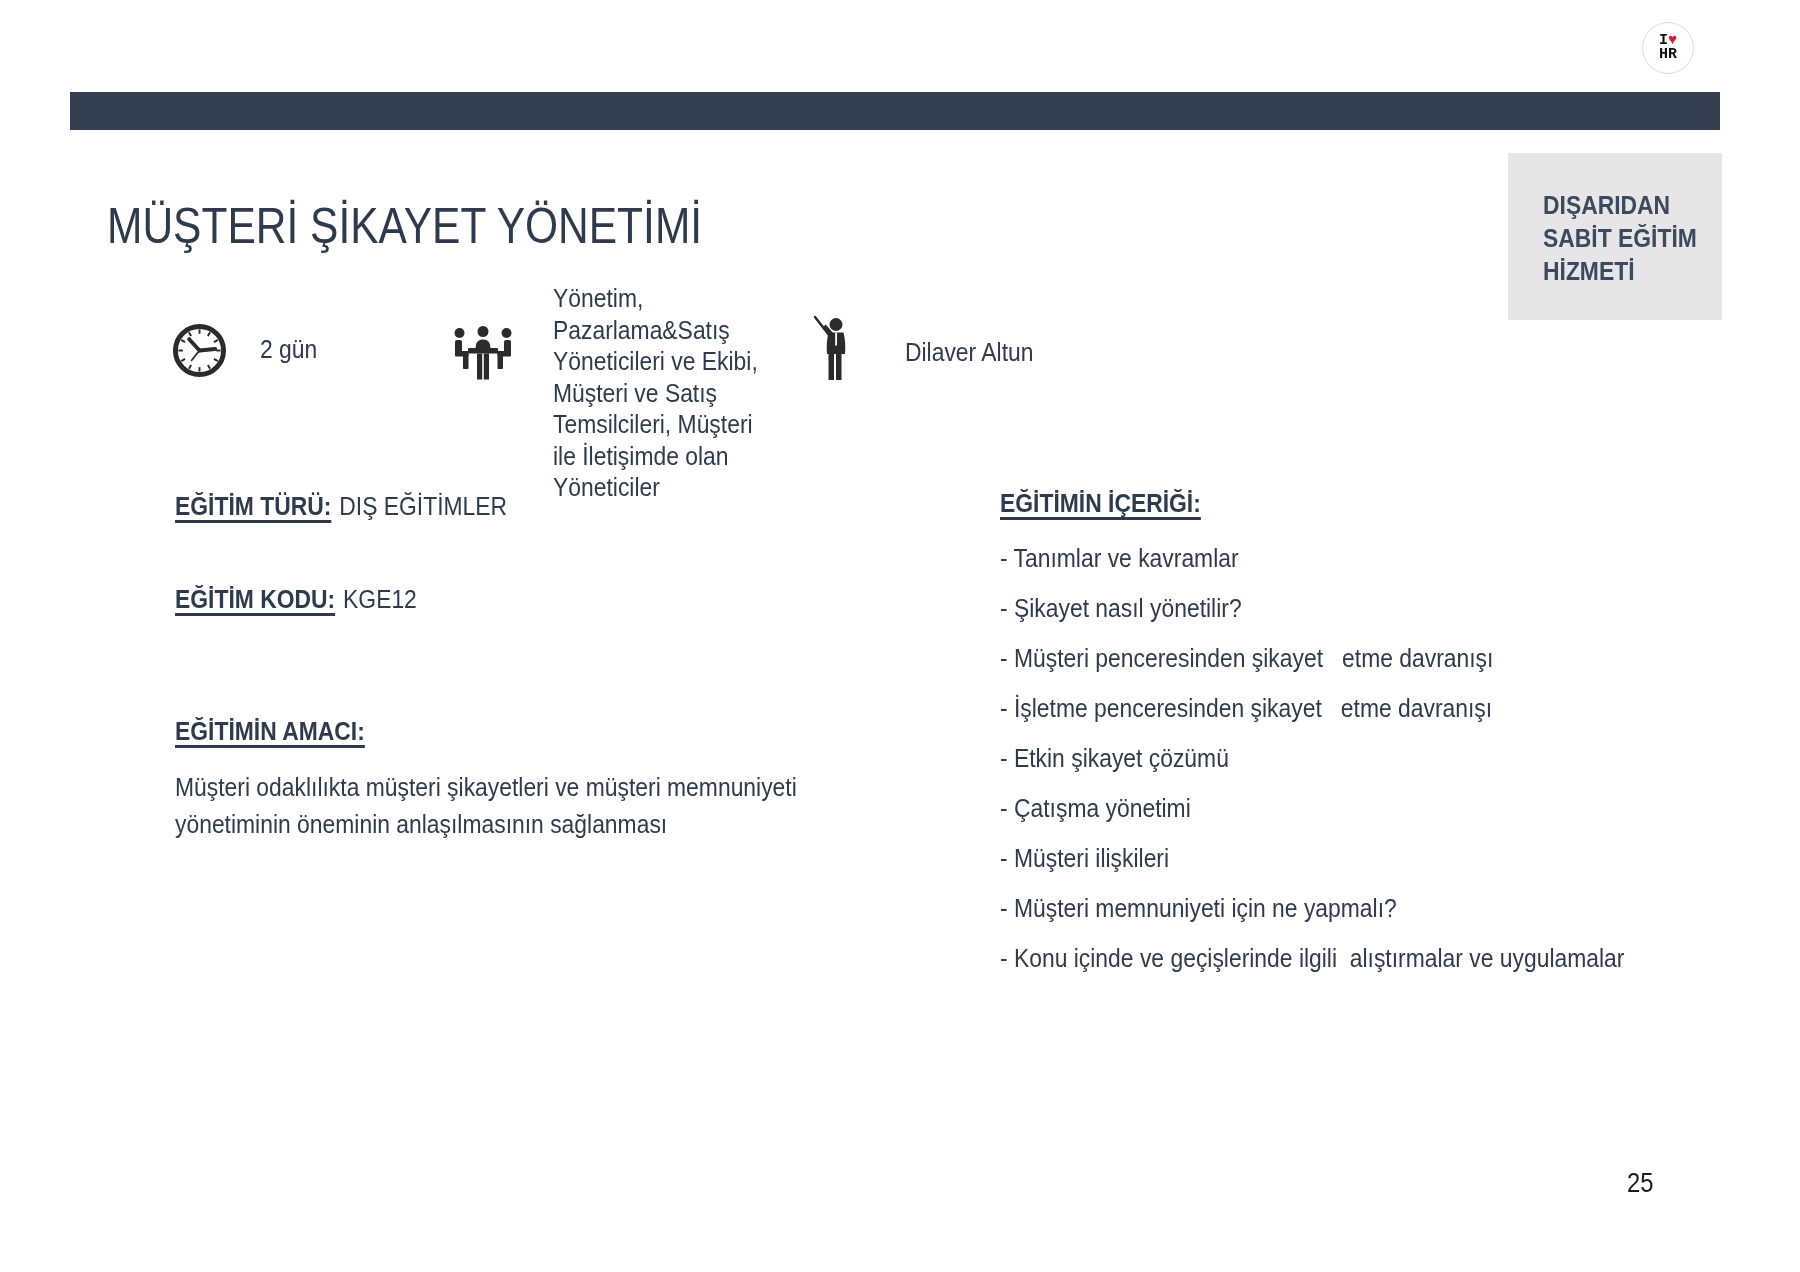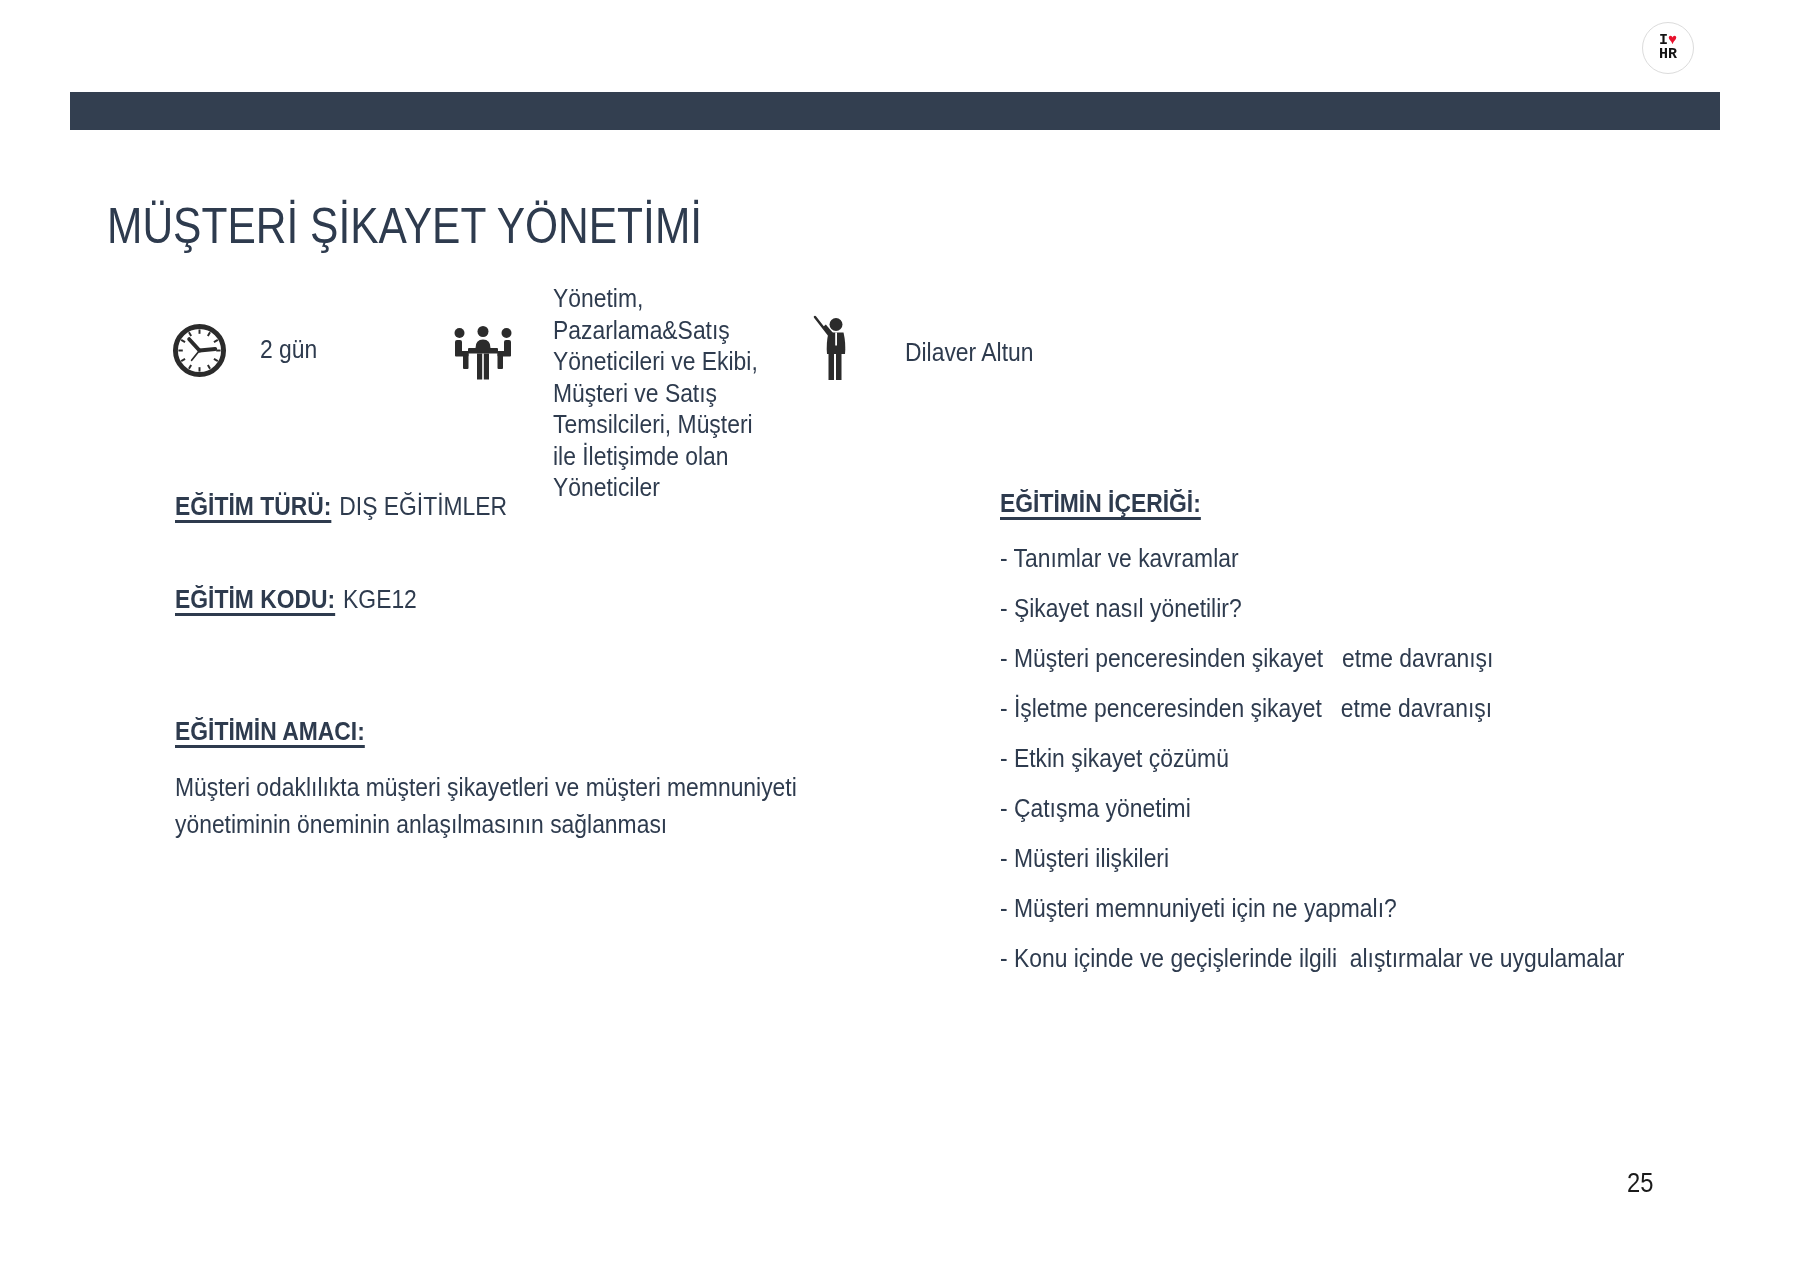--- a/index.html
+++ b/index.html
@@ -78,20 +78,23 @@
 
   <div class="abs logo">
     <div><span>I</span><span class="heart">♥</span></div>
     <div>HR</div>
   </div>
 
   <div class="abs top-bar"></div>
 
   <div class="abs page-title ctitle">MÜŞTERİ ŞİKAYET YÖNETİMİ</div>
 
+  <div class="abs badge">
+    <div class="badge-text ctext">DIŞARIDAN SABİT EĞİTİM HİZMETİ</div>
+  </div>
 
   <div class="abs icon" style="left:172px; top:323px;">
     <svg width="55" height="55" viewBox="0 0 56 56" fill="none" stroke="currentColor">
       <circle cx="28" cy="28" r="24.5" stroke-width="5"></circle>
       <g stroke-width="2">
         <line x1="28" y1="6.5" x2="28" y2="11"></line>
         <line x1="28" y1="6.5" x2="28" y2="11" transform="rotate(30 28 28)"></line>
         <line x1="28" y1="6.5" x2="28" y2="11" transform="rotate(60 28 28)"></line>
         <line x1="28" y1="6.5" x2="28" y2="11" transform="rotate(90 28 28)"></line>
         <line x1="28" y1="6.5" x2="28" y2="11" transform="rotate(120 28 28)"></line>

